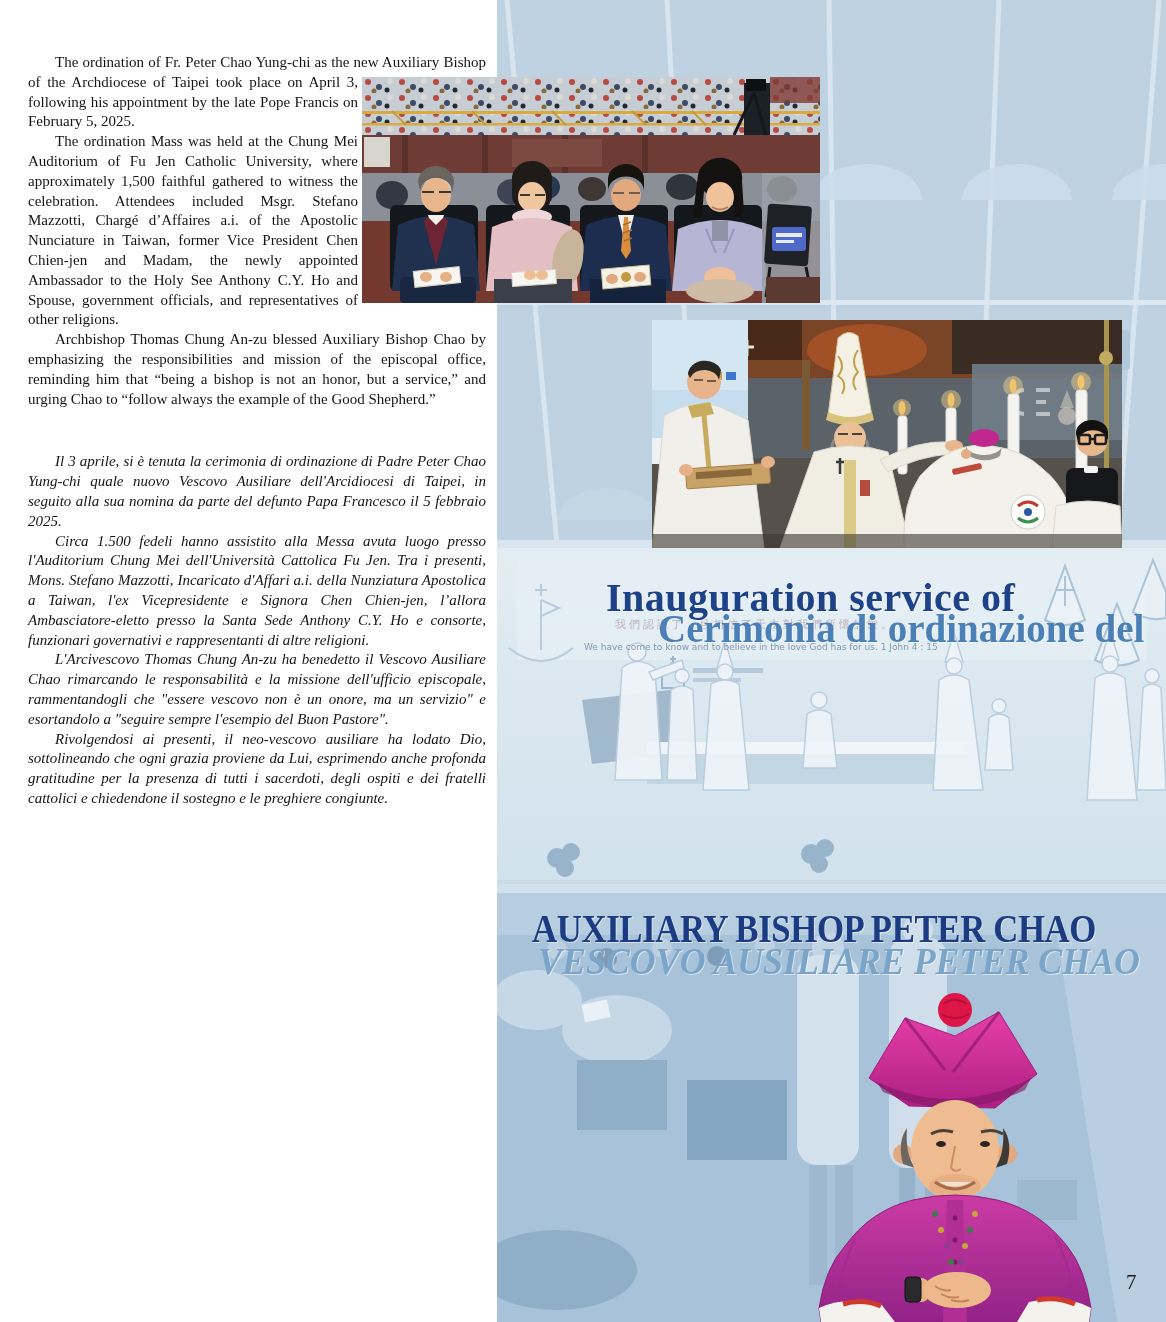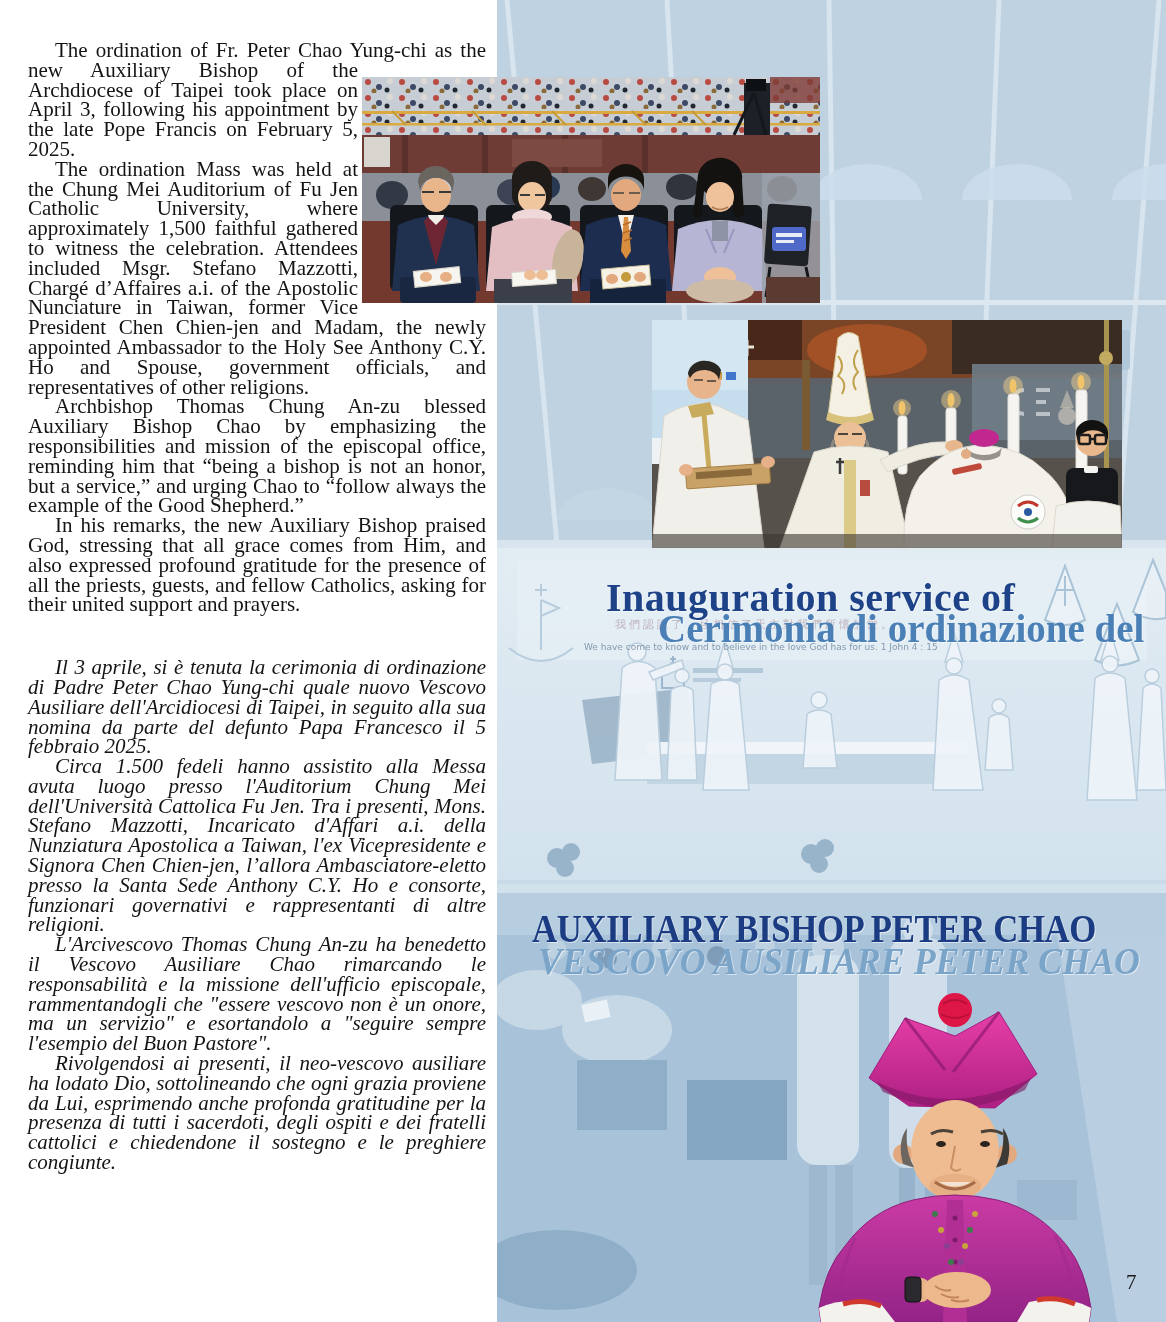--- a/index.html
+++ b/index.html
@@ -4,22 +4,22 @@
 <style>
   html,body{margin:0;padding:0;}
   body{
     width:1166px;height:1322px;position:relative;background:#ffffff;
     font-family:"Liberation Serif","DejaVu Serif",serif;overflow:hidden;
   }
   .abs{position:absolute;}
 
   
   .text-col{
-    left:28px;top:41px;width:458px;color:#141414;
-    font-size:21px;line-height:19.8px;text-align:justify;z-index:4;
+    left:28px;top:53px;width:458px;color:#141414;
+    font-size:15px;line-height:19.8px;text-align:justify;z-index:4;
   }
   .photo-spacer{
     float:right;width:128px;height:264px;
     shape-outside:inset(24px 0 0 0);
   }
   p.body-par{margin:0;text-indent:27px;}
   .it-par{font-style:italic;}
   .section-gap{height:43px;}
 
   
@@ -464,21 +464,20 @@
     <path d="M304,344 L306,330 Q280,316 244,324 L232,344 Z" fill="#f4f2ec"></path>
     <path d="M252,322 q20,-4 38,4" stroke="#cf3a2c" stroke-width="5" fill="none"></path>
   </g>
 </svg>
 
 <div class="abs text-col">
   <div class="photo-spacer"></div>
   <p class="body-par">The ordination of Fr. Peter Chao Yung-chi as the new Auxiliary Bishop of the Archdiocese of Taipei took place on April 3, following his appointment by the late Pope Francis on February 5, 2025.</p>
   <p class="body-par">The ordination Mass was held at the Chung Mei Auditorium of Fu Jen Catholic University, where approximately 1,500 faithful gathered to witness the celebration. Attendees included Msgr. Stefano Mazzotti, Chargé d’Affaires a.i. of the Apostolic Nunciature in Taiwan, former Vice President Chen Chien-jen and Madam, the newly appointed Ambassador to the Holy See Anthony C.Y. Ho and Spouse, government officials, and representatives of other religions.</p>
   <p class="body-par">Archbishop Thomas Chung An-zu blessed Auxiliary Bishop Chao by emphasizing the responsibilities and mission of the episcopal office, reminding him that “being a bishop is not an honor, but a service,” and urging Chao to “follow always the example of the Good Shepherd.”</p>
-  <p class="body-par">In his remarks, the new Auxiliary Bishop praised God, stressing that all grace comes from Him, and also expressed profound gratitude for the presence of all the priests, guests, and fellow Catholics, asking for their united support and prayers.</p>
   <div class="section-gap"></div>
   <p class="body-par it-par">Il 3 aprile, si è tenuta la cerimonia di ordinazione di Padre Peter Chao Yung-chi quale nuovo Vescovo Ausiliare dell'Arcidiocesi di Taipei, in seguito alla sua nomina da parte del defunto Papa Francesco il 5 febbraio 2025.</p>
   <p class="body-par it-par">Circa 1.500 fedeli hanno assistito alla Messa avuta luogo presso l'Auditorium Chung Mei dell'Università Cattolica Fu Jen. Tra i presenti, Mons. Stefano Mazzotti, Incaricato d'Affari a.i. della Nunziatura Apostolica a Taiwan, l'ex Vicepresidente e Signora Chen Chien-jen, l’allora Ambasciatore-eletto presso la Santa Sede Anthony C.Y. Ho e consorte, funzionari governativi e rappresentanti di altre religioni.</p>
   <p class="body-par it-par">L'Arcivescovo Thomas Chung An-zu ha benedetto il Vescovo Ausiliare Chao rimarcando le responsabilità e la missione dell'ufficio episcopale, rammentandogli che "essere vescovo non è un onore, ma un servizio" e esortandolo a "seguire sempre l'esempio del Buon Pastore".</p>
   <p class="body-par it-par">Rivolgendosi ai presenti, il neo-vescovo ausiliare ha lodato Dio, sottolineando che ogni grazia proviene da Lui, esprimendo anche profonda gratitudine per la presenza di tutti i sacerdoti, degli ospiti e dei fratelli cattolici e chiedendone il sostegno e le preghiere congiunte.</p>
 </div>
 
 <div class="abs page-num">7</div>
 
 </body></html>

